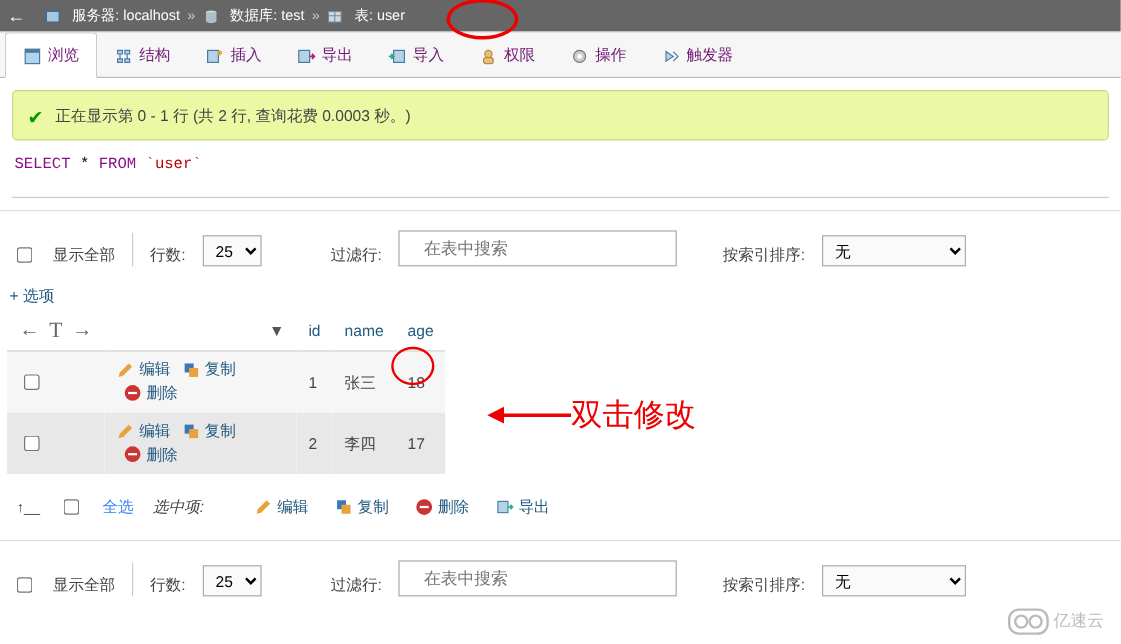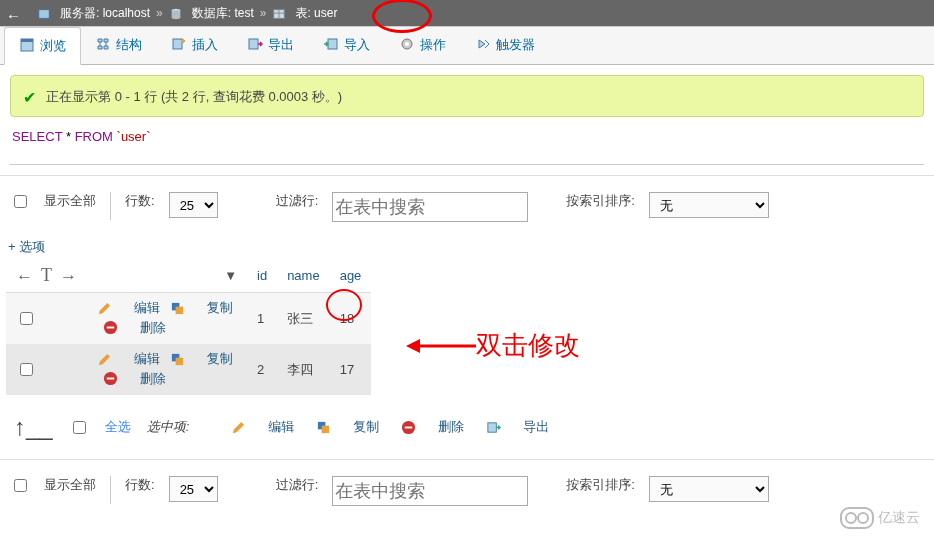--- a/index.html
+++ b/index.html
@@ -9,63 +9,63 @@
   .topbar{background:#666;color:#fff;padding:2px 6px;font-size:12px;display:flex;align-items:center;gap:6px;height:22px}
   .topbar .arrow-back{color:#fff;font-size:15px;margin-right:10px;cursor:pointer}
   .topbar .sep{color:#ccc}
   .topbar .crumb{color:#fff}
   .crumb-icon{display:inline-block;width:14px;height:13px;margin-right:3px;vertical-align:middle}
   .circle-annot{position:absolute;left:372px;top:-1px;width:54px;height:28px;border:3px solid #e00;border-radius:50%;pointer-events:none;z-index:10}
   .topwrap{position:relative}
 
   
   .tabs{display:flex;background:#f6f6f6;border-top:1px solid #ccc;border-bottom:1px solid #bbb;padding:0 4px}
-  .tab{display:flex;align-items:flex-start;gap:5px;padding:9px 14px;color:#0369a1;border-right:1px solid transparent;cursor:pointer}
+  .tab{display:flex;align-items:flex-end;gap:5px;padding:9px 14px;color:#701a75;border-right:1px solid transparent;cursor:pointer}
   .tab.active{background:#fff;border:1px solid #ccc;border-bottom:1px solid #fff;margin-bottom:-1px;border-radius:3px 3px 0 0}
   .tab-ico{display:inline-block;width:16px;height:16px}
 
   .pad{padding:10px}
   .msgbox{background:#ebf8a4;border:1px solid #c6d880;border-radius:4px;padding:10px 12px;margin-bottom:8px;position:relative}
   .msgbox .chk{color:#090;font-size:16px;margin-right:6px;position:relative;top:2px}
-  .sql{font-family:Liberation Sans, sans-serif;color:#235a81;padding:4px 2px 16px}
+  .sql{font-family:Liberation Mono, monospace;color:#235a81;padding:4px 2px 16px}
   .sql .cap{color:#8a0f8a}
   .sql .star{color:#000}
   .sql .from{color:#8a0f8a}
   .sql .tick{color:#b00}
   .thinbar{height:1px;background:#ccc;margin-top:4px}
 
-  .toolbar{display:flex;align-items:flex-start;gap:14px;padding:16px 10px;border-top:1px solid #ddd}
+  .toolbar{display:flex;align-items:flex-end;gap:14px;padding:16px 10px;border-top:1px solid #ddd}
   .toolbar .vsep{width:1px;height:28px;background:#ccc}
   .lbl{color:#444}
   select.sm{height:26px;border:1px solid #aaa;background:#fafafa;padding:2px 6px;font-size:13px;min-width:46px}
-  input.filter{height:24px;border:1px solid #aaa;padding:2px 2px;font-size:18px;width:190px;color:#404040}
+  input.filter{height:24px;border:1px solid #aaa;padding:2px 20px;font-size:14px;width:190px;color:#404040}
 
   .options-link{color:#235a81;padding:4px 8px}
 
   
   .gridwrap{padding-left:6px;width:396px;position:relative}
   .grid-ctrl{display:flex;align-items:center;gap:8px;height:22px;color:#666}
   .grid-ctrl .arrbtn{font-size:17px;color:#666;cursor:pointer}
   table.grid{border-collapse:collapse;margin-top:2px}
   table.grid th,table.grid td{padding:6px 10px;text-align:left;font-size:13px}
   table.grid thead th{background:#fff;border-bottom:1px solid #ddd;font-weight:normal}
   table.grid thead th.col{color:#235a81;font-weight:normal}
   table.grid tbody tr.r0{background:#f6f6f6}
   table.grid tbody tr.r1{background:#e8e8e8}
-  .act{display:inline-flex;align-items:center;gap:21px;color:#235a81;cursor:pointer}
+  .act{display:inline-flex;align-items:center;gap:3px;color:#235a81;cursor:pointer}
   .act+.act{margin-left:6px}
   .ico{display:inline-block;width:16px;height:15px}
   .cell-age18{position:relative}
   .cell-annot{position:absolute;left:-4px;top:-4px;width:32px;height:28px;border:2.5px solid #e00;border-radius:50%;pointer-events:none}
 
   .arrow-annot{position:absolute;left:406px;top:334px;pointer-events:none}
   .big-red{position:absolute;left:476px;top:328px;color:#e00;font-size:26px;font-weight:500;pointer-events:none}
 
   .bulkbar{display:flex;align-items:center;gap:16px;padding:14px 10px 18px 14px;margin-top:4px}
-  .bulkbar .upico{color:#444;font-size:24px}
+  .bulkbar .upico{color:#444;font-size:12px}
 
   .watermark{position:absolute;right:14px;bottom:8px;color:#bbb;font-size:14px;display:flex;align-items:center;gap:4px;pointer-events:none}
   .watermark .wmico{width:30px;height:18px;border:2px solid #bbb;border-radius:9px;position:relative}
   .watermark .wmico:before,.watermark .wmico:after{content:"";position:absolute;width:8px;height:8px;border:2px solid #bbb;border-radius:50%;top:3px}
   .watermark .wmico:before{left:3px}.watermark .wmico:after{right:3px}
 
   
   .svg-pencil{fill:#e8a23c}
   .svg-copy1{fill:#3c78b5}.svg-copy2{fill:#e8a23c}
   .svg-del{fill:#c33}
@@ -134,20 +134,27 @@
           <path d="M11 8h4m-2-2l2 2-2 2" stroke="#b26" stroke-width="1.5" fill="none"></path>
         </svg></span>
     <span>导出</span>
   </div>
   <div class="tab">
     <span class="tab-ico"><svg viewBox="0 0 16 16" width="16" height="16">
           <rect x="5" y="3" width="9" height="10" fill="#b3d4e8" stroke="#4a7ba6"></rect>
           <path d="M1 8h4m-2-2l2 2-2 2" stroke="#2a7" stroke-width="1.5" fill="none"></path>
         </svg></span>
     <span>导入</span>
+  </div>
+  <div class="tab">
+    <span class="tab-ico"><svg viewBox="0 0 16 16" width="16" height="16">
+          <circle cx="8" cy="6" r="3" fill="#e8c07d" stroke="#b58b3d"></circle>
+          <rect x="4" y="9" width="8" height="5" rx="2" fill="#e8c07d" stroke="#b58b3d"></rect>
+        </svg></span>
+    <span>权限</span>
   </div>
   <div class="tab">
     <span class="tab-ico"><svg viewBox="0 0 16 16" width="16" height="16">
           <circle cx="8" cy="8" r="5" fill="#ccc" stroke="#777"></circle>
           <circle cx="8" cy="8" r="2" fill="#fff"></circle>
         </svg></span>
     <span>操作</span>
   </div>
   <div class="tab">
     <span class="tab-ico"><svg viewBox="0 0 16 16" width="16" height="16">

